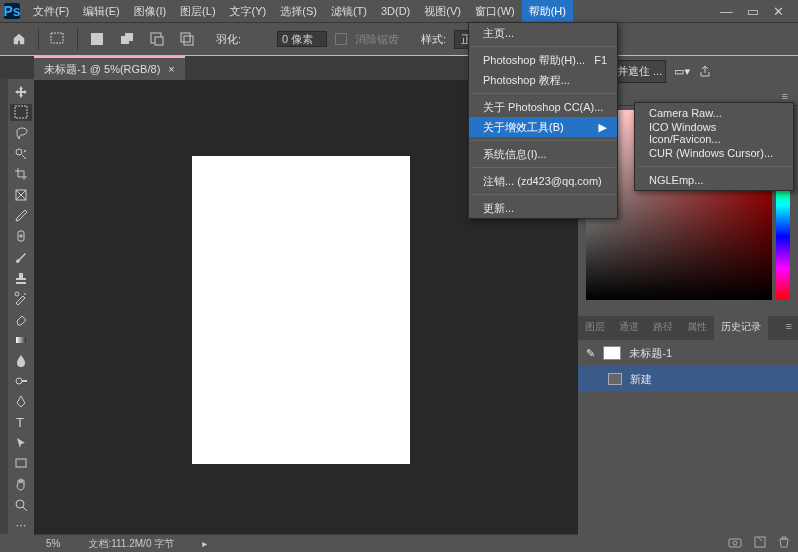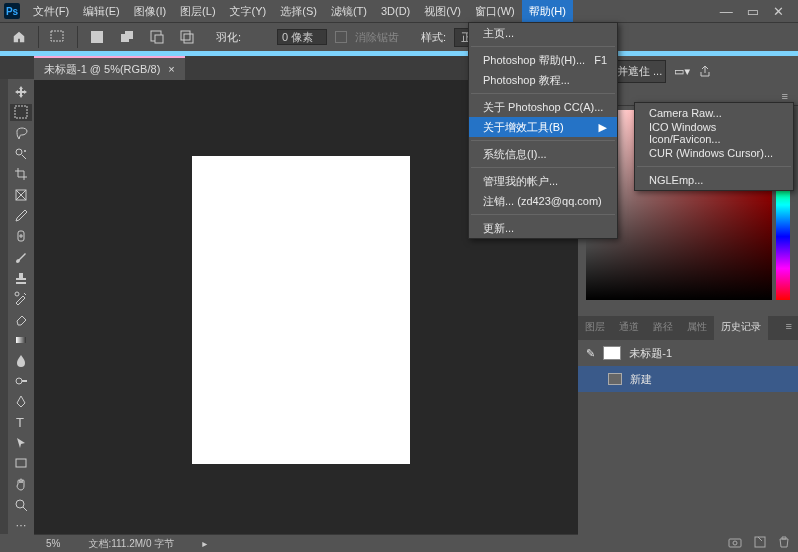--- a/index.html
+++ b/index.html
@@ -1,22 +1,22 @@
 <!DOCTYPE html>
 <html><head>
 <meta charset="utf-8">
 <style>
 * { margin:0; padding:0; box-sizing:border-box; font-family:"Microsoft YaHei",Arial,sans-serif; }
 body { background:#535353; width:798px; height:552px; overflow:hidden; position:relative; color:#e0e0e0; font-size:11px; }
 .menubar { background:#535353; height:22px; display:flex; align-items:center; padding:0 4px; }
-.logo { width:16px; height:16px; background:#001e36; color:#31a8ff; font-size:10px; font-weight:bold; display:flex; align-items:center; justify-content:center; border-radius:2px; margin-right:6px; }
+.logo { width:16px; height:16px; background:#001e36; color:#31a8ff; font-size:14px; font-weight:bold; display:flex; align-items:center; justify-content:center; border-radius:2px; margin-right:6px; }
 .menu-item { padding:21px 7px; color:#ddd; cursor:default; }
 .menu-item.hi { background:#2573c6; color:#fff; }
 .win-controls { margin-left:auto; display:flex; gap:14px; padding-right:10px; color:#ccc; font-size:13px; }
-.optbar { background:#535353; height:34px; border-top:1px solid #383838; border-bottom:5px solid #7dd3fc; display:flex; align-items:center; padding:0 8px; gap:8px; }
+.optbar { background:#535353; height:34px; border-top:1px solid #383838; border-bottom:1px solid #7dd3fc; display:flex; align-items:center; padding:0 8px; gap:8px; }
 .icon-btn { width:22px; height:22px; display:flex; align-items:center; justify-content:center; color:#ccc; }
 .home-ic { width:14px; height:14px; }
 .tab-bar { background:#3c3c3c; height:24px; display:flex; align-items:center; }
 .doc-tab { background:#535353; padding:4px 10px; color:#ddd; font-size:11px; display:flex; align-items:center; gap:8px; border-top:2px solid #f9a8d4;}
 .left-rail { position:absolute; left:0; top:79px; bottom:18px; width:8px; background:#424242; }
 .toolbox { position:absolute; left:8px; top:79px; bottom:18px; width:26px; background:#535353; display:flex; flex-direction:column; align-items:center; padding-top:4px; gap:3px; }
 .tool { width:22px; height:20px; display:flex; align-items:center; justify-content:center; color:#d0d0d0; }
 .tool.sel { background:#3a3a3a; }
 .canvas-area { position:absolute; left:34px; top:80px; right:220px; bottom:18px; background:#282828; }
 .canvas { position:absolute; left:158px; top:76px; width:218px; height:308px; background:#fff; }
@@ -334,23 +334,20 @@
   <div class="m-row hi">
       <span>关于增效工具(B)</span>
       <span>▶</span>
     </div>
   <div class="m-sep"></div>
   <div class="m-row">
       <span>系统信息(I)...</span>
     </div>
   <div class="m-sep"></div>
   <div class="m-row">
-      <span>管理我的帐户...</span>
-    </div>
-  <div class="m-row">
       <span>注销... (zd423@qq.com)</span>
     </div>
   <div class="m-sep"></div>
   <div class="m-row">
       <span>更新...</span>
     </div>
 </div>
 
 <div class="menu-pop m2">
   <div class="m-row">

